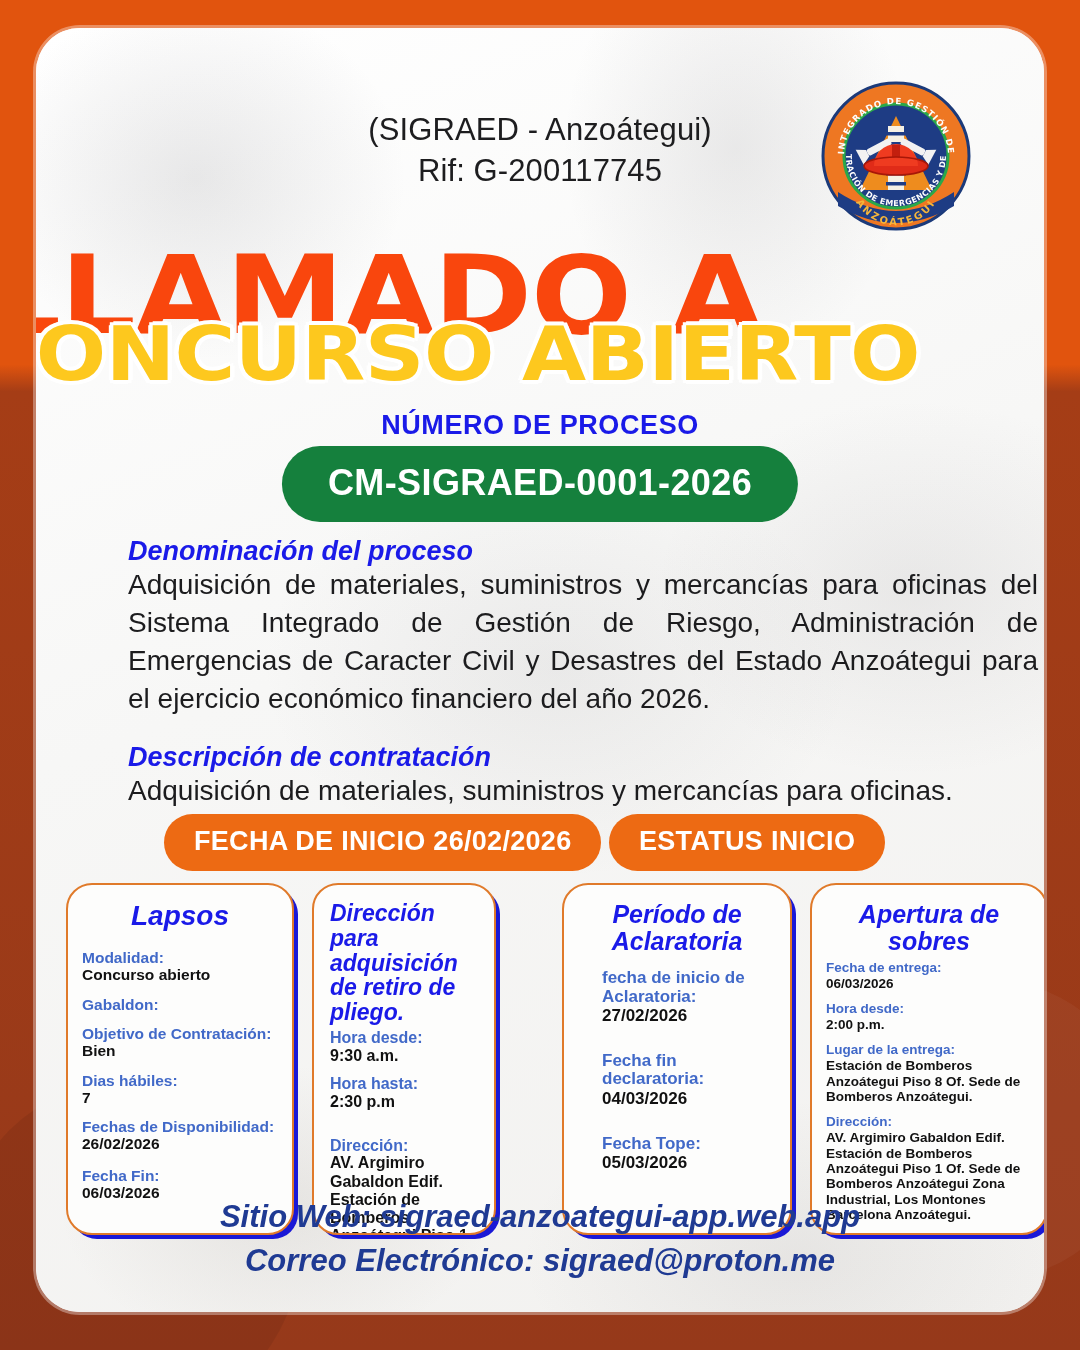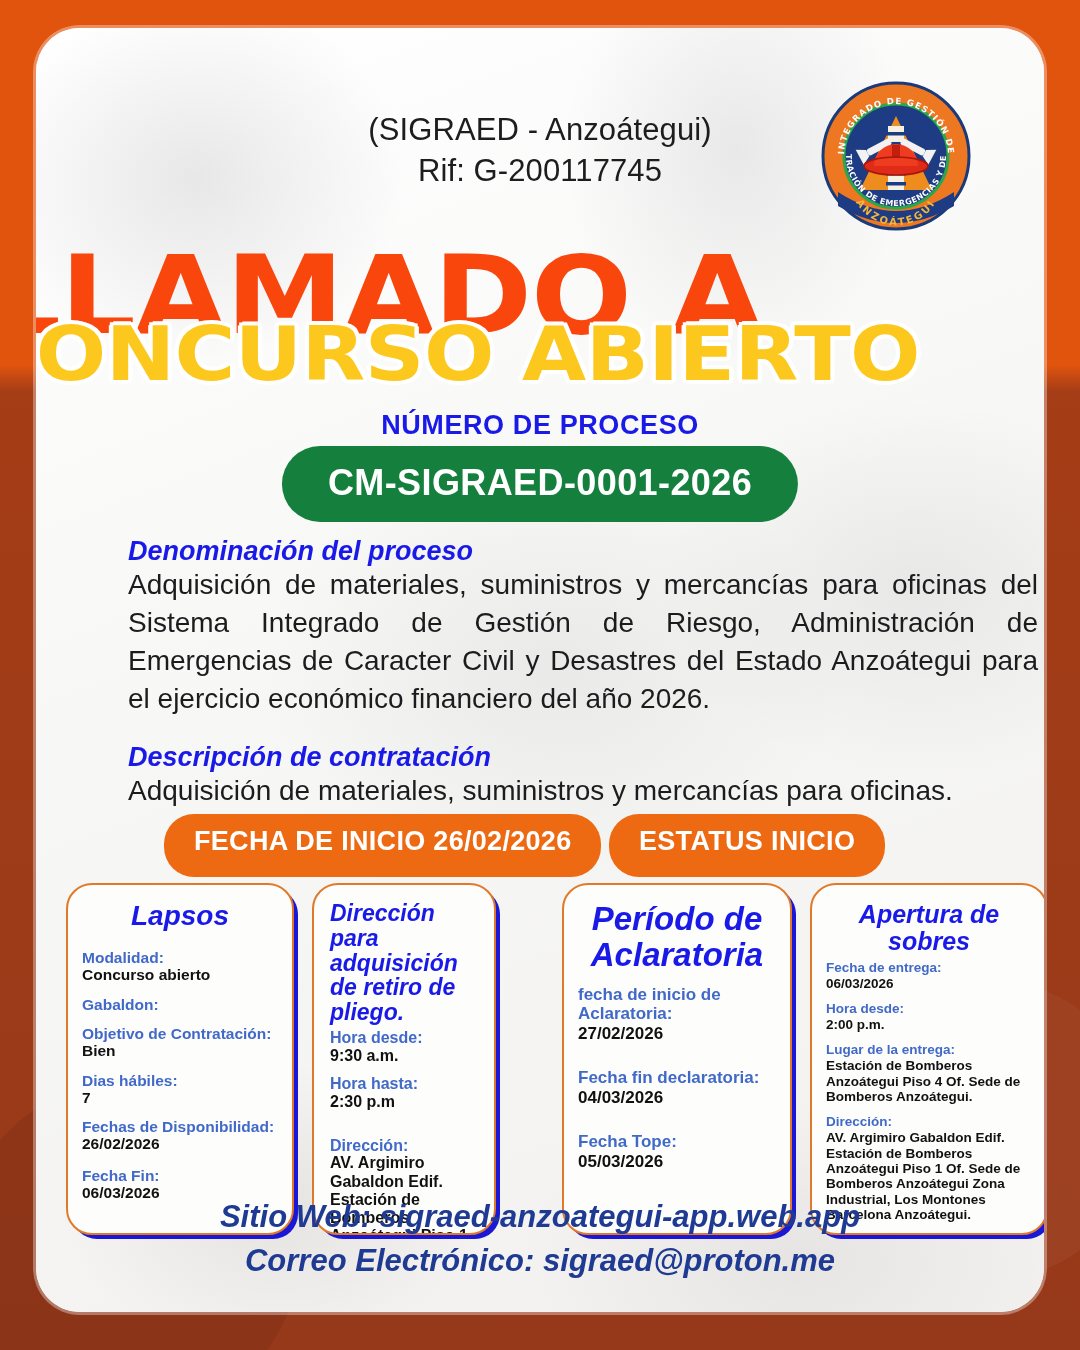--- a/index.html
+++ b/index.html
@@ -115,21 +115,21 @@
   #desc-text {
     position:absolute; left:92px; top:744px; width:910px;
     font-size:28px; line-height:1.36; color:#1c1c1e;
   }
 
   
   .badge {
     position:absolute; top:786px;
     background:#ed6a13; border-radius:30px;
     color:#fff; font-size:27px; font-weight:bold; letter-spacing:.3px;
-    padding:12px 30px 20px; white-space:nowrap;
+    padding:12px 30px 14px; white-space:nowrap;
   }
   #badge-inicio { left:128px; }
   #badge-estatus { left:573px; }
 
   
   #cards { position:absolute; left:22px; top:855px; width:1000px; }
   .card {
     position:absolute; top:0;
     background:#fdfdfc;
     border:2px solid #e07a2a;
@@ -144,36 +144,36 @@
   #card-3 { left:504px; width:230px; }
   #card-4 { left:752px; width:238px; }
 
   .card-title {
     text-align:center; color:#1a1ae8;
     font-weight:bold; font-style:italic;
     line-height:1.08; margin-bottom:8px;
   }
   #card-1 .card-title { font-size:28px; margin-bottom:18px; }
   #card-2 .card-title { font-size:23px; text-align:left; margin-bottom:4px; }
-  #card-3 .card-title { font-size:33px; margin-bottom:14px; }
+  #card-3 .card-title { font-size:25px; margin-bottom:14px; }
   #card-4 .card-title { font-size:25px; margin-bottom:6px; }
 
   .fld { margin-bottom:11px; }
   .fld .lbl {
     color:#4169c8; font-weight:bold; line-height:1.1; display:block;
   }
   .fld .val {
     color:#111; font-weight:bold; line-height:1.14; display:block;
   }
   #card-1 .lbl, #card-1 .val { font-size:15.5px; }
   #card-1 .fld { margin-bottom:12px; }
   #card-2 .lbl, #card-2 .val { font-size:16px; }
   #card-2 .fld { margin-bottom:10px; }
   #card-3 .lbl, #card-3 .val { font-size:17px; }
-  #card-3 .fld { margin-bottom:26px; }
+  #card-3 .fld { margin-bottom:26px;margin-left:24px; }
   #card-4 .lbl, #card-4 .val { font-size:13.5px; }
   #card-4 .fld { margin-bottom:11px; }
 
   #card-1 .fld:first-of-type { padding-left:5px; }
   #card-3 .fld:first-of-type { margin-top:4px; }
 
   
   #footer {
     position:absolute; left:0; right:0; bottom:30px;
     text-align:center;
@@ -326,21 +326,21 @@
       <div class="fld">
         <span class="lbl">Fecha de entrega:</span>
         <span class="val"> 06/03/2026</span>
       </div>
       <div class="fld">
         <span class="lbl">Hora desde:</span>
         <span class="val">2:00 p.m.</span>
       </div>
       <div class="fld">
         <span class="lbl">Lugar de la entrega:</span>
-        <span class="val">Estación de Bomberos Anzoátegui Piso 4 Of. Sede de Bomberos Anzoátegui.</span>
+        <span class="val">Estación de Bomberos Anzoátegui Piso 8 Of. Sede de Bomberos Anzoátegui.</span>
       </div>
       <div class="fld">
         <span class="lbl">Dirección:</span>
         <span class="val">AV. Argimiro Gabaldon Edif. Estación de Bomberos Anzoátegui Piso 1 Of. Sede de Bomberos Anzoátegui Zona Industrial, Los Montones Barcelona Anzoátegui.</span>
       </div>
     </div>
 
   </div>
 
   <div id="footer">

